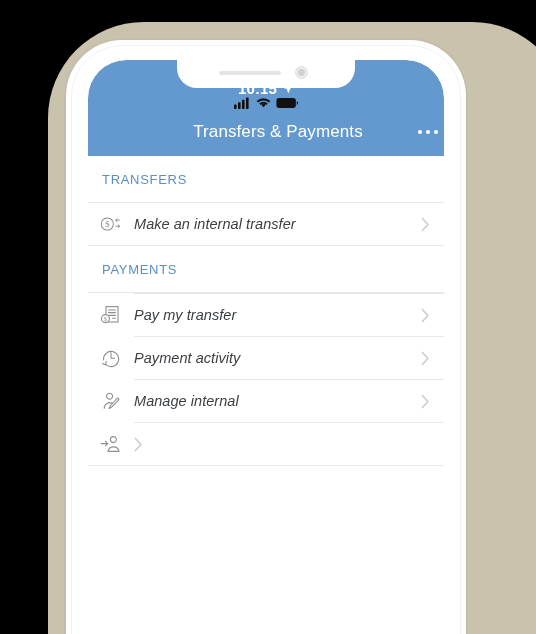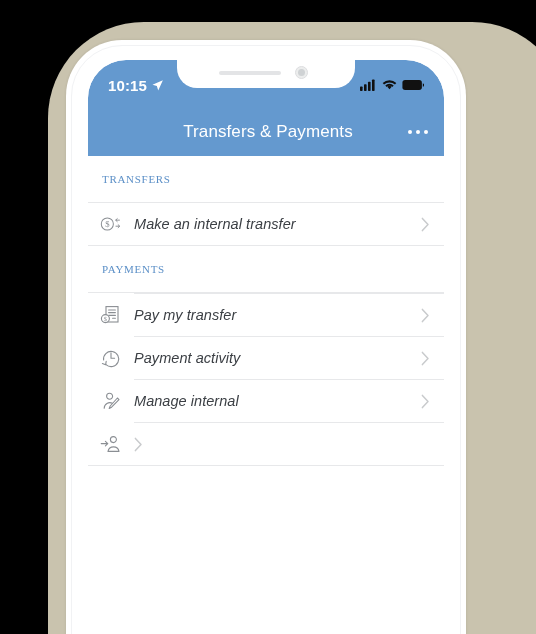--- a/index.html
+++ b/index.html
@@ -110,28 +110,29 @@
     position: absolute;
     left: 2px; top: 2px;
     width: 7px; height: 7px;
     border-radius: 50%;
     background: #cfd2d4;
   }
 
   
   .status-bar {
     position: absolute;
-    left: 0; top: 12px;
+    left: 0; top: 20px;
     width: 356px;
     height: 26px;
     z-index: 7;
     display: flex;
     align-items: center;
     justify-content: space-between;
     padding: 0 20px;
+    flex-direction: column;
   }
   .status-left {
     display: flex;
     align-items: center;
     gap: 4px;
   }
   .status-time {
     color: #ffffff;
     font-size: 15px;
     font-weight: bold;
@@ -140,21 +141,21 @@
   .loc-arrow { display: block; }
   .status-right {
     display: flex;
     align-items: center;
     gap: 5px;
   }
 
   
   .nav-bar {
     position: absolute;
-    left: 2px; top: 48px;
+    left: 12px; top: 48px;
     width: 356px;
     height: 48px;
     z-index: 7;
     display: flex;
     align-items: center;
     justify-content: center;
   }
   .nav-title {
     color: #ffffff;
     font-size: 17px;
@@ -186,24 +187,23 @@
     bottom: 0;
     background: #ffffff;
   }
 
   .section-header {
     height: 46px;
     display: flex;
     align-items: center;
     padding-left: 14px;
     color: #5b8fc7;
-    font-size: 11px;
+    font-size: 13px;
     letter-spacing: 0.7px;
     background: #ffffff;
-    font-family: Liberation Serif, serif;
   }
 
   .divider-full {
     height: 1px;
     background: #e7e8ea;
     width: 100%;
   }
   .divider-inset {
     height: 1px;
     background: #e7e8ea;

